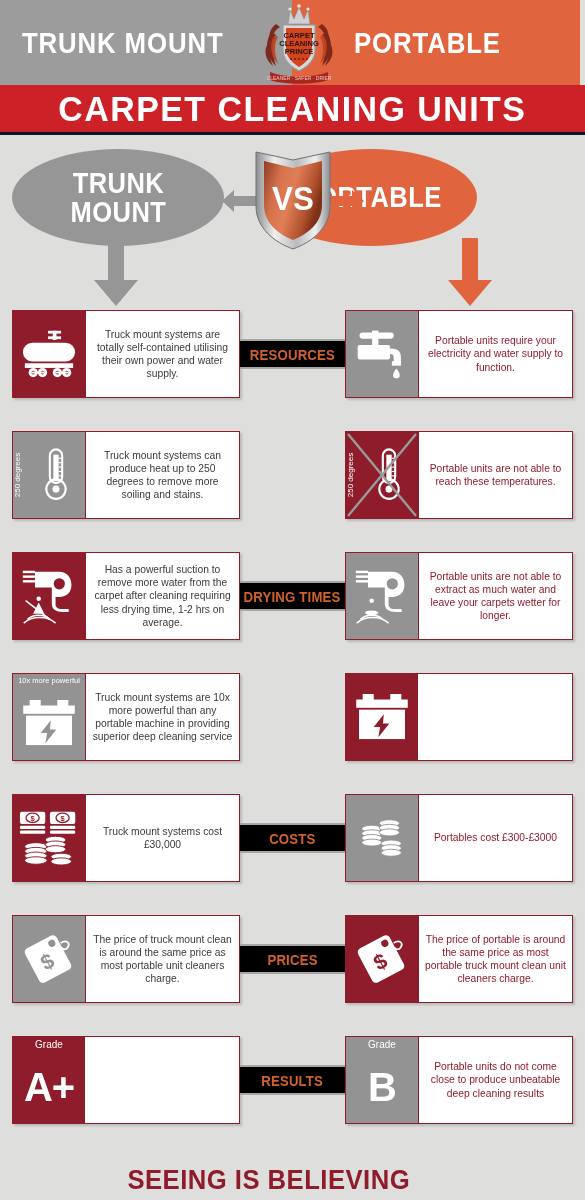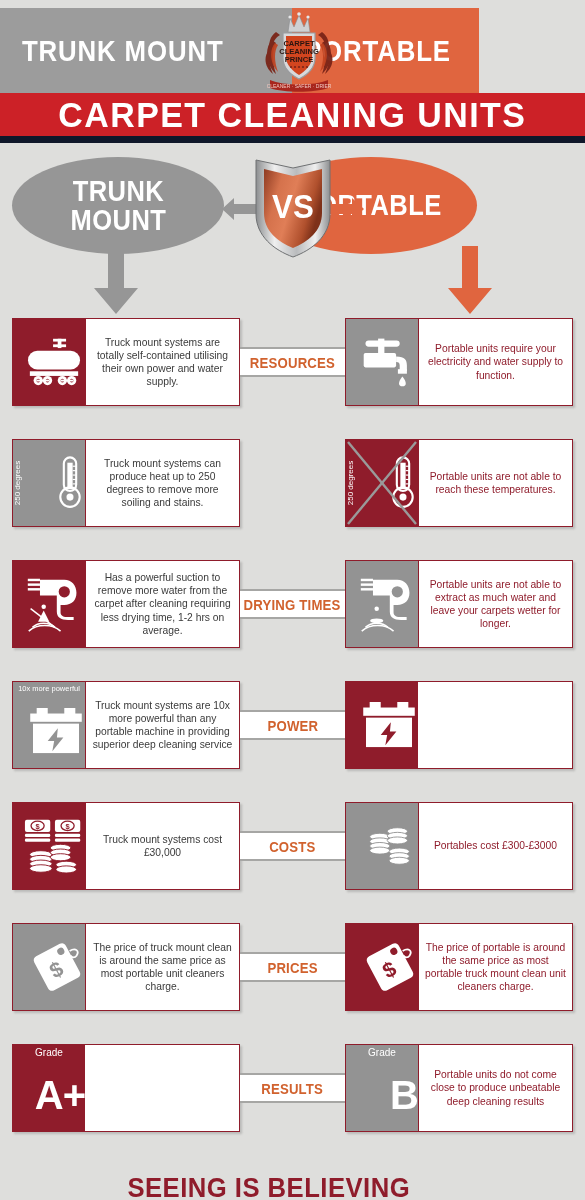--- a/index.html
+++ b/index.html
@@ -6,22 +6,22 @@
   html, body {
     width: 585px; height: 1200px;
     background: #dededc;
     font-family: "Liberation Sans", sans-serif;
     overflow: hidden;
   }
   #page { position: relative; width: 585px; height: 1200px; background: #dededc; }
 
   
   .banner {
-    position: relative; height: 85px; width: 479px;
-    display: flex; overflow: hidden; margin-top: 8px;
+    position: relative; height: 85px; width: 580px;
+    display: flex; overflow: hidden;
   }
   .banner-left {
     flex: 0 0 292px; background: #9c9c9c;
     display: flex; align-items: center; justify-content: flex-start;
     padding-left: 22px;
   }
   .banner-right {
     flex: 1 1 auto; background: #e0653f;
     display: flex; align-items: center; justify-content: center;
     padding-right: 18px;
@@ -37,21 +37,21 @@
   
   .logo-badge {
     position: absolute; left: 262px; top: 2px; width: 74px; height: 82px;
     z-index: 5;
   }
 
   
   .subtitle-bar {
     height: 50px; width: 585px; background: #cc2127;
     display: flex; align-items: center; justify-content: center;
-    border-bottom: 7px solid #0f172a;
+    border-bottom: 3px solid #0f172a;
   }
   .subtitle-text {
     color: #ffffff; font-size: 35px; font-weight: bold;
     letter-spacing: 1.5px; white-space: nowrap;
     transform: scaleX(0.97);
   }
 
   
   .hero { position: relative; height: 175px; width: 489px; padding-left: 38px; }
   .ellipse {
@@ -83,21 +83,21 @@
     display: flex; align-items: stretch;
     border: 1.5px solid #8f1c2b;
     box-shadow: 2px 2px 2px rgba(120,120,120,0.35);
     background: #fff;
   }
   .side.left { width: 228px; margin-left: 12px; }
   .side.right { width: 228px; margin-right: 12px; margin-left: auto; }
 
   .icon-box {
     flex: 0 0 72px; position: relative;
-    display: flex; align-items: center; justify-content: flex-end;
+    display: flex; align-items: center; justify-content: center;
     overflow: hidden;
   }
   .icon-box.maroon { background: #8f1c2b; }
   .icon-box.grey   { background: #939393; }
 
   .desc {
     flex: 1 1 auto; background: #ffffff;
     display: flex; align-items: center; justify-content: center;
     text-align: center; padding: 3px 6px;
     border-left: 1.5px solid #8f1c2b;
@@ -111,21 +111,21 @@
     position: absolute; left: 240px; top: 50%; transform: translateY(-50%);
     width: 105px; height: 30px;
   }
   .connector .bar {
     position: absolute; left: 0; width: 100%; height: 2px; background: #a6a6a4;
   }
   .connector .bar.top { top: 0; }
   .connector .bar.bot { bottom: 0; }
   .connector .band {
     position: absolute; left: 0; top: 2px; right: 0; bottom: 2px;
-    background: #ffffff;
+    background: #000000;
     display: flex; align-items: center; justify-content: center;
   }
   .cat-label {
     color: #d1622e; font-size: 15px; font-weight: bold;
     letter-spacing: 0.2px; white-space: nowrap;
     transform: scaleX(0.88);
   }
 
   
   .vlabel {
@@ -453,27 +453,20 @@
             <rect x="3" y="6" width="56" height="9" fill="#fff"></rect>
             <rect x="6" y="17" width="50" height="32" fill="#fff"></rect>
             <path d="M33 22 L22 36 L29 36 L27 47 L39 32 L32 32 Z" fill="#939393"></path>
           </svg>
         </div>
         <div class="desc">
           <span class="desc-text">Truck mount systems are 10x more powerful than any portable machine in providing superior deep cleaning service</span>
         </div>
       </div>
 
-      <div class="connector">
-        <div class="bar top"></div>
-          <div class="bar bot"></div>
-        <div class="band">
-          <span class="cat-label">POWER</span>
-        </div>
-      </div>
 
       <div class="side right">
         <div class="icon-box maroon">
           <svg viewBox="0 0 62 50" width="58" height="46">
             <rect x="10" y="0" width="12" height="7" fill="#fff"></rect>
             <rect x="40" y="0" width="12" height="7" fill="#fff"></rect>
             <rect x="3" y="6" width="56" height="9" fill="#fff"></rect>
             <rect x="6" y="17" width="50" height="32" fill="#fff"></rect>
             <path d="M33 22 L22 36 L29 36 L27 47 L39 32 L32 32 Z" fill="#8f1c2b"></path>
           </svg>

